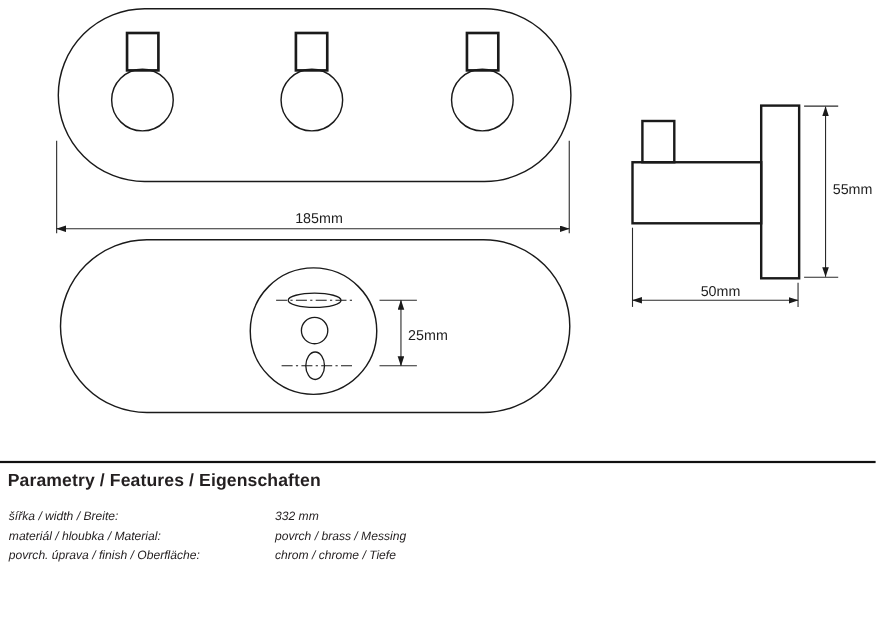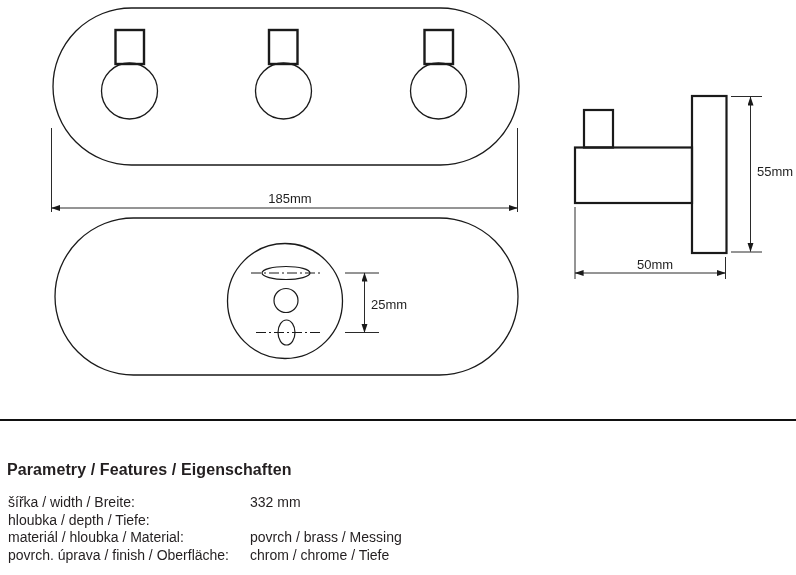--- a/index.html
+++ b/index.html
@@ -1,23 +1,23 @@
 <!DOCTYPE html>
 <html><head>
 <meta charset="utf-8">
 <style>
   html,body{margin:0;padding:0;background:#ffffff;}
   body{width:796px;height:575px;position:relative;font-family:"Liberation Sans",sans-serif;color:#231f20;overflow:hidden;}
   .drawing{position:absolute;left:0;top:0;}
   svg text{font-family:"Liberation Sans",sans-serif;font-size:13px;fill:#1f1f1f;}
   .specs{position:absolute;left:0;top:419px;width:796px;}
   .divider{border:0;border-top:2px solid #111111;margin:0;width:796px;}
-  .specs-title{font-size:16px;font-weight:bold;margin:40px 0 0 7px;letter-spacing:0.1px;}
+  .specs-title{font-size:16px;font-weight:bold;margin:8px 0 0 7px;letter-spacing:0.1px;}
   .spec-rows{margin:15px 0 0 8px;}
-  .spec-row{display:flex;line-height:17.6px;font-size:14px;}
+  .spec-row{display:flex;line-height:17.6px;font-size:11px;font-style:italic;}
   .spec-label{width:242px;flex:0 0 auto;}
   .spec-value{flex:1;}
 </style>
 </head>
 <body>
 
 <svg class="drawing" width="796" height="419" viewBox="0 0 796 419" xmlns="http://www.w3.org/2000/svg">
   <defs>
     <marker id="arr" markerWidth="10" markerHeight="7" refX="8.6" refY="3" orient="auto-start-reverse" markerUnits="userSpaceOnUse">
       <path d="M0,0 L9,3 L0,6 Z" fill="#1a1a1a"></path>
@@ -84,21 +84,20 @@
 
 <div class="specs">
   <hr class="divider">
   <div class="specs-title">Parametry / Features / Eigenschaften</div>
   <div class="spec-rows">
     <div class="spec-row">
       <span class="spec-label">šířka / width / Breite:</span>
       <span class="spec-value">332 mm</span>
     </div>
     <div class="spec-row">
-      <span class="spec-label">hloubka / depth / Tiefe:</span>
     </div>
     <div class="spec-row">
       <span class="spec-label">materiál / hloubka / Material:</span>
       <span class="spec-value">povrch / brass / Messing</span>
     </div>
     <div class="spec-row">
       <span class="spec-label">povrch. úprava / finish / Oberfläche:</span>
       <span class="spec-value">chrom / chrome / Tiefe</span>
     </div>
   </div>

